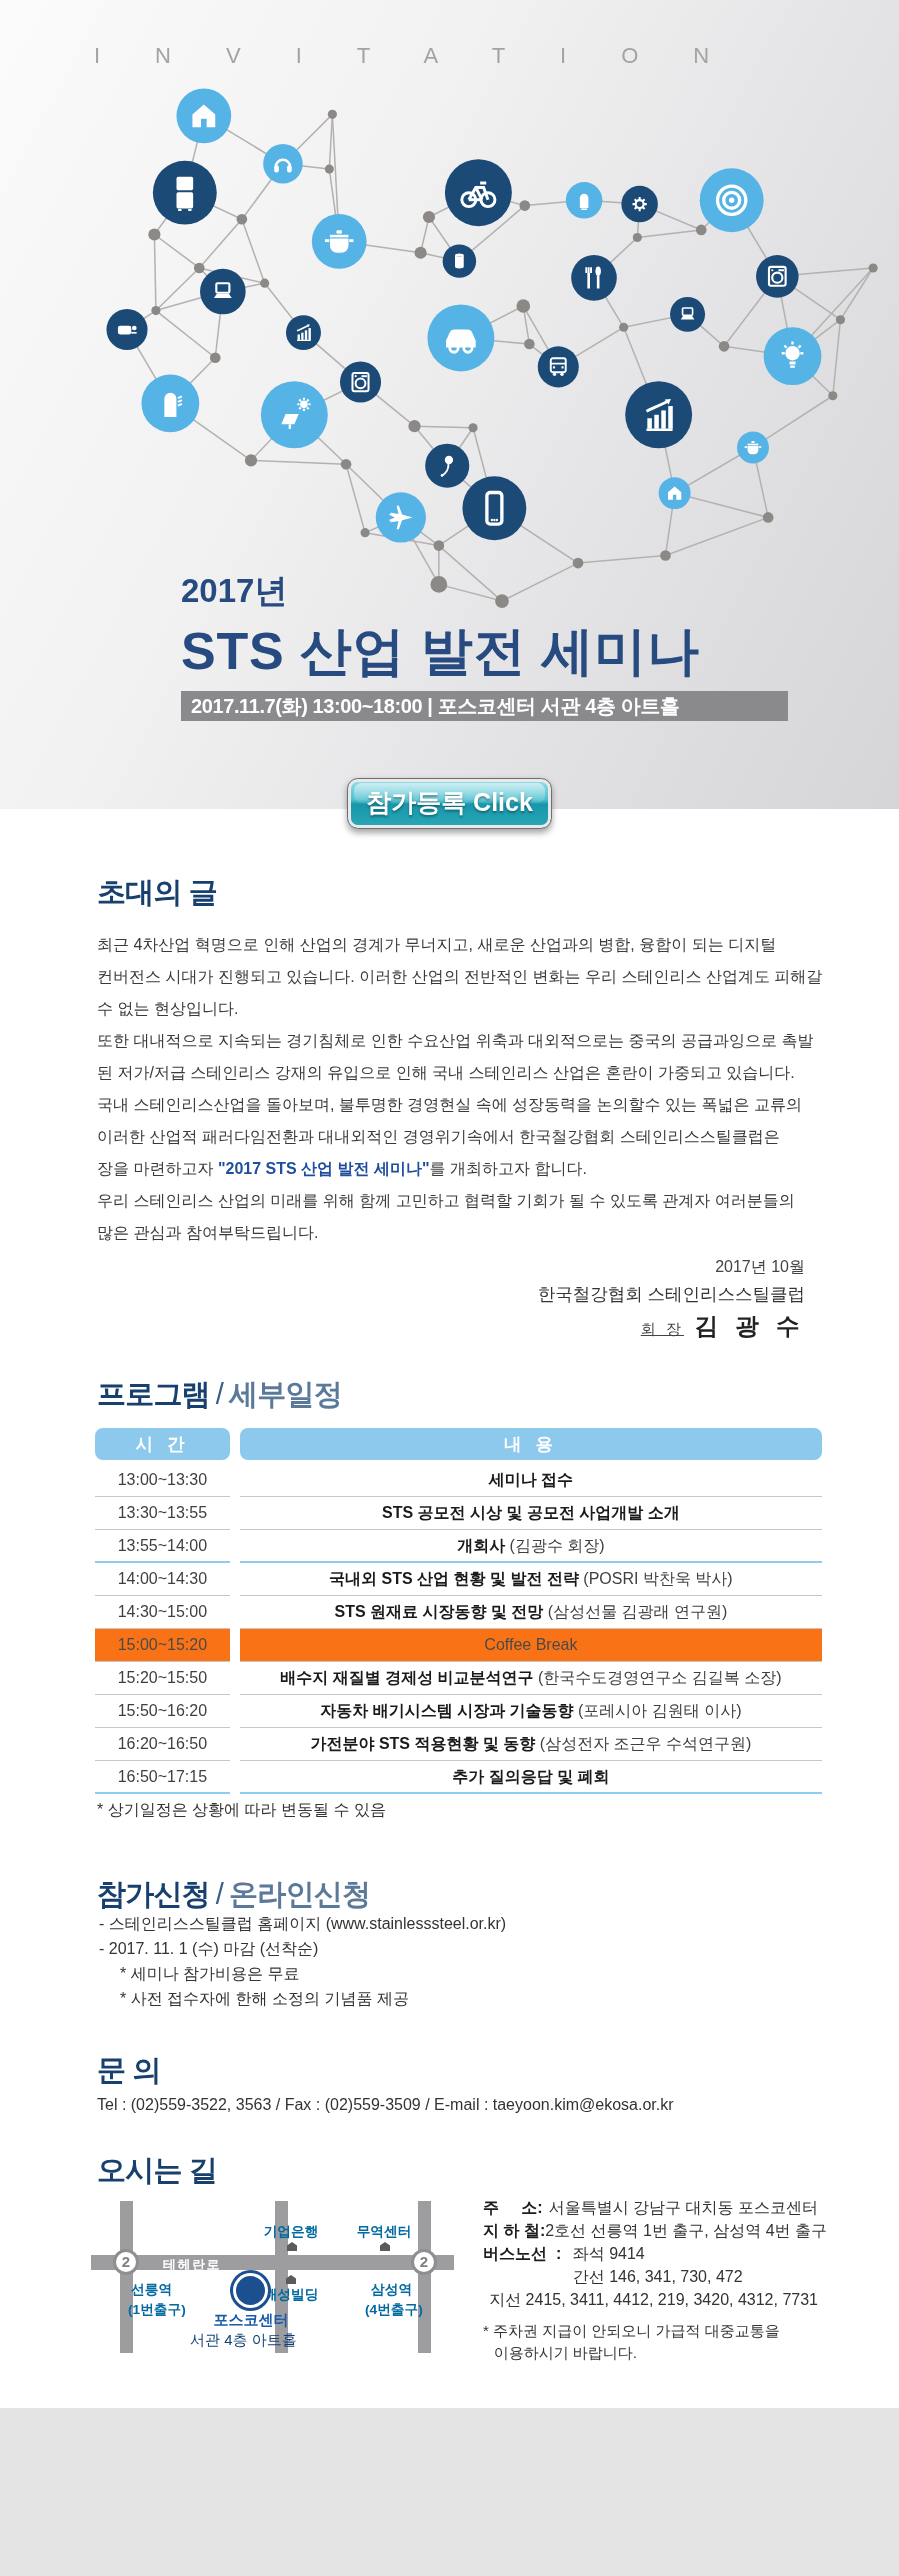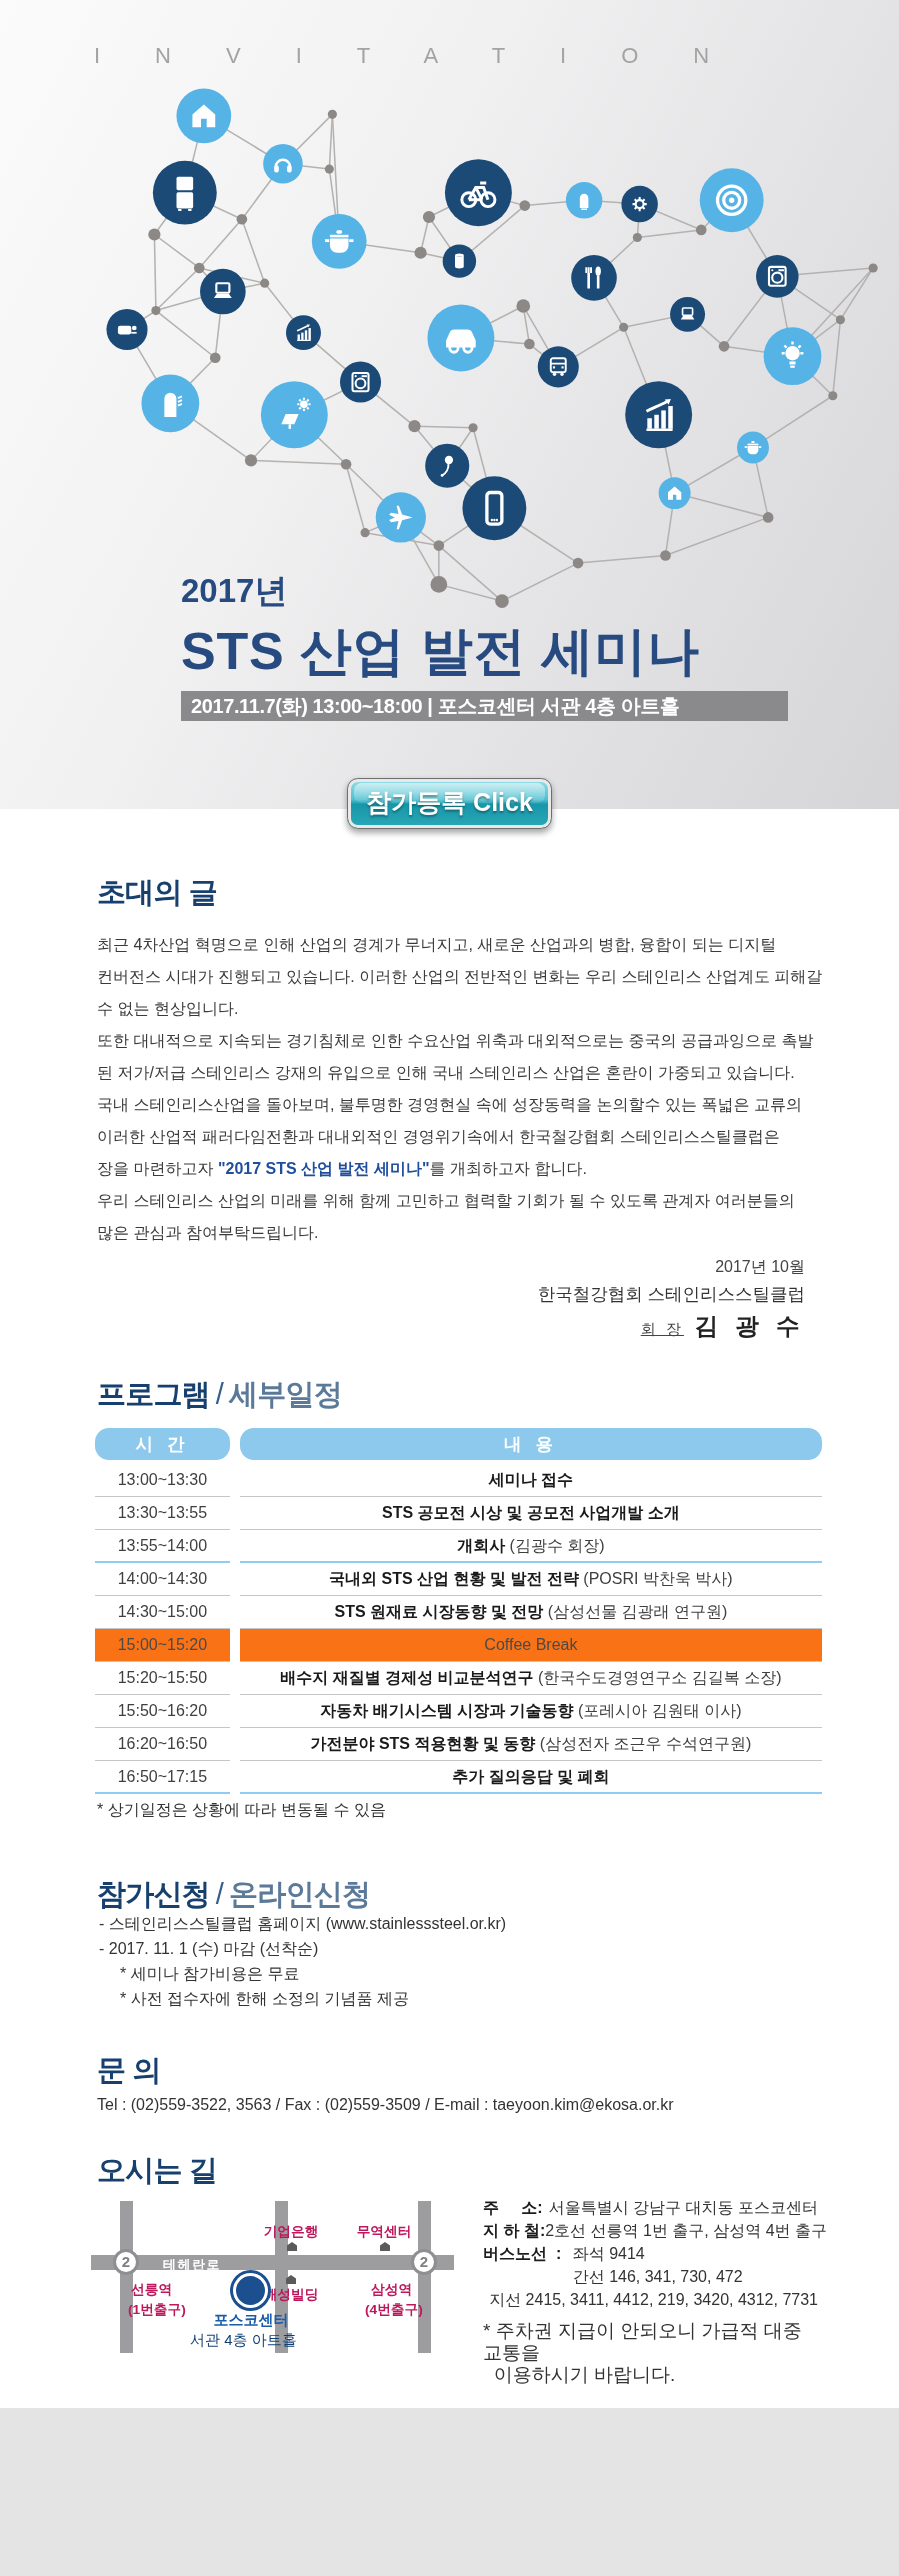--- a/index.html
+++ b/index.html
@@ -53,21 +53,21 @@
   .signoff .s1 { font-size:16px; color:#444; line-height:26px; }
   .signoff .s2 { font-size:17.5px; color:#333; line-height:29px; }
   .signoff .s3 { line-height:35px; }
   .signoff .role { font-size:15px; color:#444; margin-right:10.7px; letter-spacing:3px;text-decoration:underline; }
   .signoff .president { font-size:23.6px; color:#222; font-weight:800; letter-spacing:5.3px; }
   
   .ptable { position:absolute; left:95px; top:1428px; width:727px; }
   .phead { display:flex; gap:10px; margin-bottom:3.8px; }
   .phcell {
     height:32px; line-height:32px; background:#8cc9ed; color:#fff; text-align:center;
-    font-size:17.5px; font-weight:700; letter-spacing:4.6px; border-radius:14px;
+    font-size:17.5px; font-weight:700; letter-spacing:4.6px; border-radius:8px;
   }
   .ph-time { width:135px; } .ph-body { width:583px; }
   .prow { display:flex; gap:10px; }
   .pcell { height:33px; line-height:31px; text-align:center; font-size:16px; }
   .prow .ptime { width:135px; color:#3f3f3f; }
   .prow .pbody { width:583px; color:#1a1a1a; }
   .prow .pbody b { font-weight:800; color:#1a1a1a; }
   .prow .pbody .spk { color:#3f3f3f; font-weight:400; }
   .sep-gray { border-bottom:1.5px solid #c6c6c6; }
   .sep-blue { border-bottom:2.3px solid #8fccf3; }
@@ -85,36 +85,36 @@
   .road-v { position:absolute; top:2.3px; width:13px; height:152px; background:#9d9da0; }
   .road-h { position:absolute; left:0; top:56px; width:363px; height:14.5px; background:#9d9da0; }
   .rv1{left:29px;} .rv2{left:184px;} .rv3{left:327px;}
   .badge2 {
     position:absolute; top:50px; width:26px; height:26px; border-radius:50%;
     background:#fff; border:3px solid #8f8f92; color:#808083; font-size:15px; font-weight:800;
     text-align:center; line-height:20px;
   }
   .b2a{left:22px;} .b2b{left:320px;}
   .road-label { position:absolute; left:72px; top:57px; color:#fff; font-size:13px; font-weight:700; letter-spacing:1.5px; }
-  .mlabel { position:absolute; font-size:13.7px; color:#be185d; font-weight:700; white-space:nowrap; }
+  .mlabel { position:absolute; font-size:13.7px; color:#0369a1; font-weight:700; white-space:nowrap; }
   .bicon { position:absolute; width:10px; height:9px; background:#5b5b5e;
     clip-path:polygon(50% 0,100% 38%,100% 100%,0 100%,0 38%); }
   .venue-dot {
     position:absolute; left:142px; top:74px; width:35px; height:35px; border-radius:50%;
     background:#1b4f8f; box-shadow:inset 0 0 0 3px #fff, 0 0 0 3px #1b4f8f;
   }
   .venue-name { position:absolute; left:99px; top:112px; width:122px; text-align:center; color:#1a5caa; font-size:15px; font-weight:800; }
   .venue-hall { position:absolute; left:99px; top:132px; width:122px; text-align:left; color:#123f73; font-size:15px; font-weight:400; }
   .dir-info { position:absolute; left:483px; top:2196px; width:335px; }
   .drow { display:flex; font-size:16px; line-height:23px; }
   .drow .lbl { width:73px; font-weight:800; color:#1c1c1c; white-space:pre; }
   .drow .colon { width:16.7px; font-weight:800; color:#1c1c1c; }
   .drow .colon.hide { visibility:hidden; }
   .drow .val { color:#333; white-space:nowrap; }
-  .dir-note { margin-top:9px; font-size:19px; color:#333; line-height:22px; }
+  .dir-note { margin-top:9px; font-size:15px; color:#333; line-height:22px; }
   .dir-note .n2 { padding-left:10.7px; }
   
   .footer { position:absolute; left:0; top:2408px; width:899px; height:168px; background:#e4e4e5; }
 </style>
 </head>
 <body>
 
 <svg width="0" height="0" style="position:absolute">
   <defs>
     <symbol id="sym-house" viewBox="0 0 24 24">

